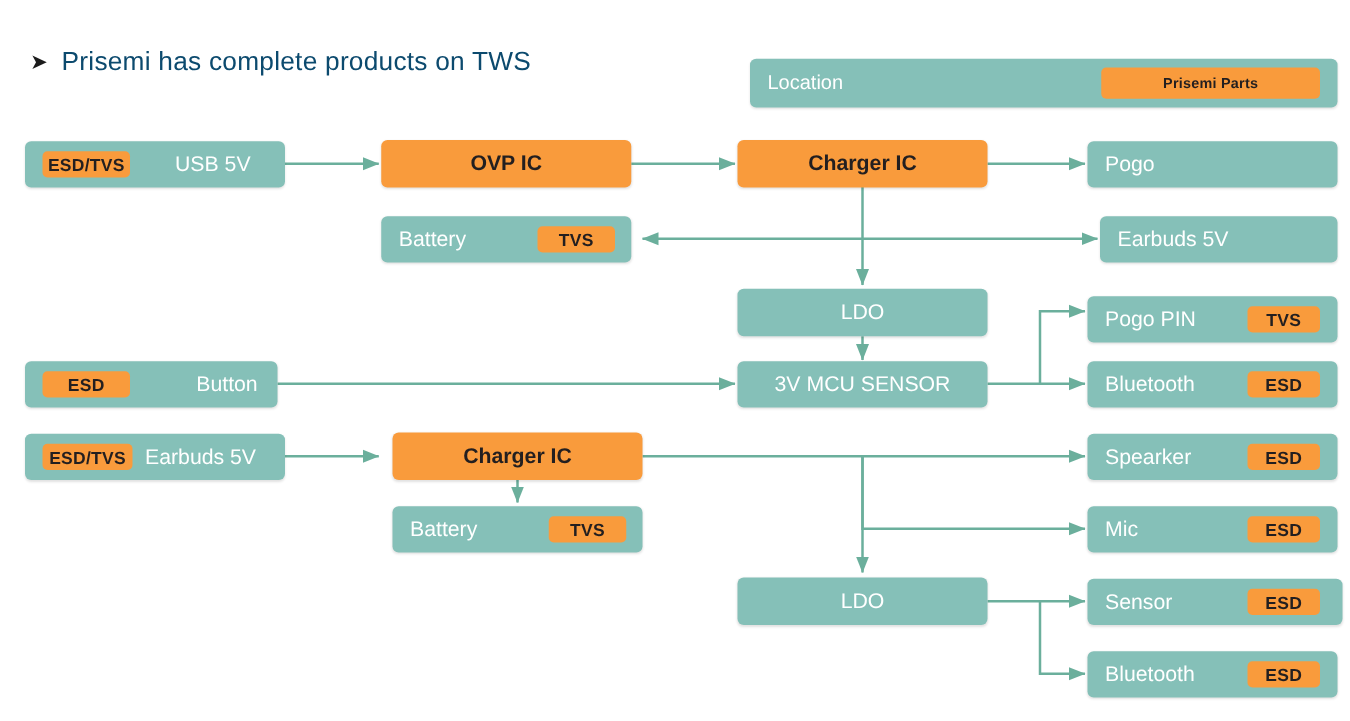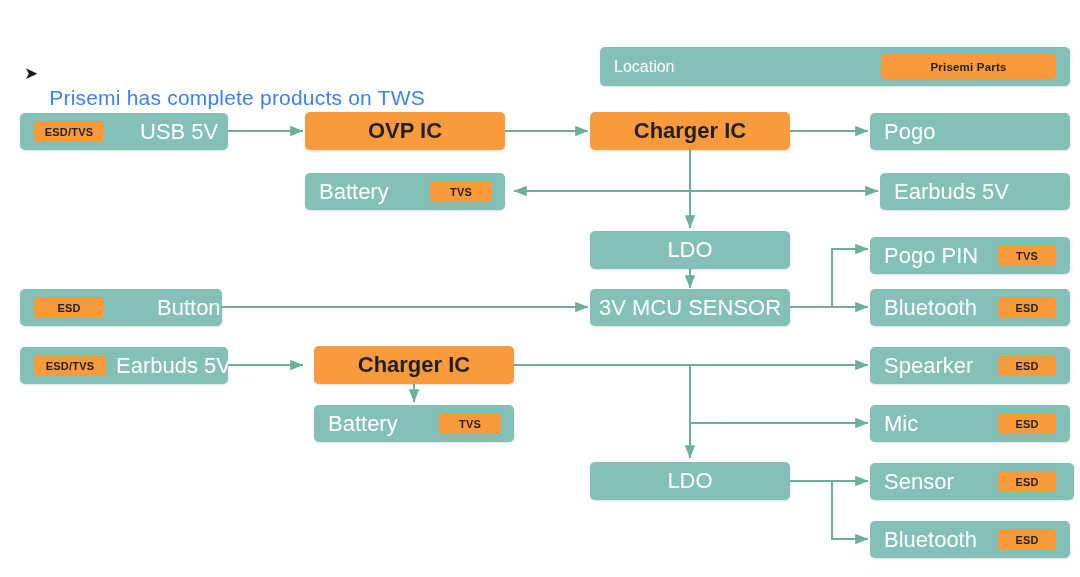--- a/index.html
+++ b/index.html
@@ -4,36 +4,36 @@
 <style>
   html,body{margin:0;padding:0;background:#ffffff;}
   body{width:1080px;height:577px;position:relative;overflow:hidden;
        font-family:"Liberation Sans","DejaVu Sans",sans-serif;}
 
   #canvas{position:absolute;left:0;top:0;width:1080px;height:577px;}
 
   
   .title{position:absolute;left:24px;top:38px;display:flex;align-items:center;gap:11px;}
   .title .bullet{font-size:17px;color:#1b1b1b;line-height:1;transform:translateY(-1px);}
-  .title .ttext{font-size:21px;color:#3b82f6;letter-spacing:.2px;white-space:nowrap;margin-top:48px;}
+  .title .ttext{font-size:21px;color:#0c4a6e;letter-spacing:.2px;white-space:nowrap;}
 
   
   .blk{position:absolute;box-sizing:border-box;border-radius:5px;
        display:flex;align-items:center;}
   .blk.teal{background:#85C0B8;box-shadow:0 1px 2px rgba(0,0,0,.12);}
   .blk.orange{background:#F99B3C;box-shadow:0 1px 2px rgba(0,0,0,.12);align-items:center;}
 
-  .lbl{color:#ffffff;font-size:22px;white-space:nowrap;}
+  .lbl{color:#ffffff;font-size:17px;white-space:nowrap;}
   .lbl.dark{color:#231f20;}
   .lbl.c{width:100%;text-align:center;}
 
   
   .chip{position:absolute;background:#F99B3C;border-radius:4px;
         display:flex;align-items:center;justify-content:center;
-        color:#231f20;font-size:11px;font-weight:bold;white-space:nowrap;
+        color:#231f20;font-size:14px;font-weight:bold;white-space:nowrap;
         letter-spacing:.2px;}
 
   
   #legend{left:600px;top:47px;width:470px;height:39px;}
   #legend .lgtxt{margin-left:14px;font-size:16px;color:#ffffff;}
   #legend .chip{right:14px;top:7px;width:175px;height:25px;font-size:11.5px;}
 
   svg{position:absolute;left:0;top:0;width:1080px;height:577px;
       pointer-events:none;overflow:visible;}
 </style>

